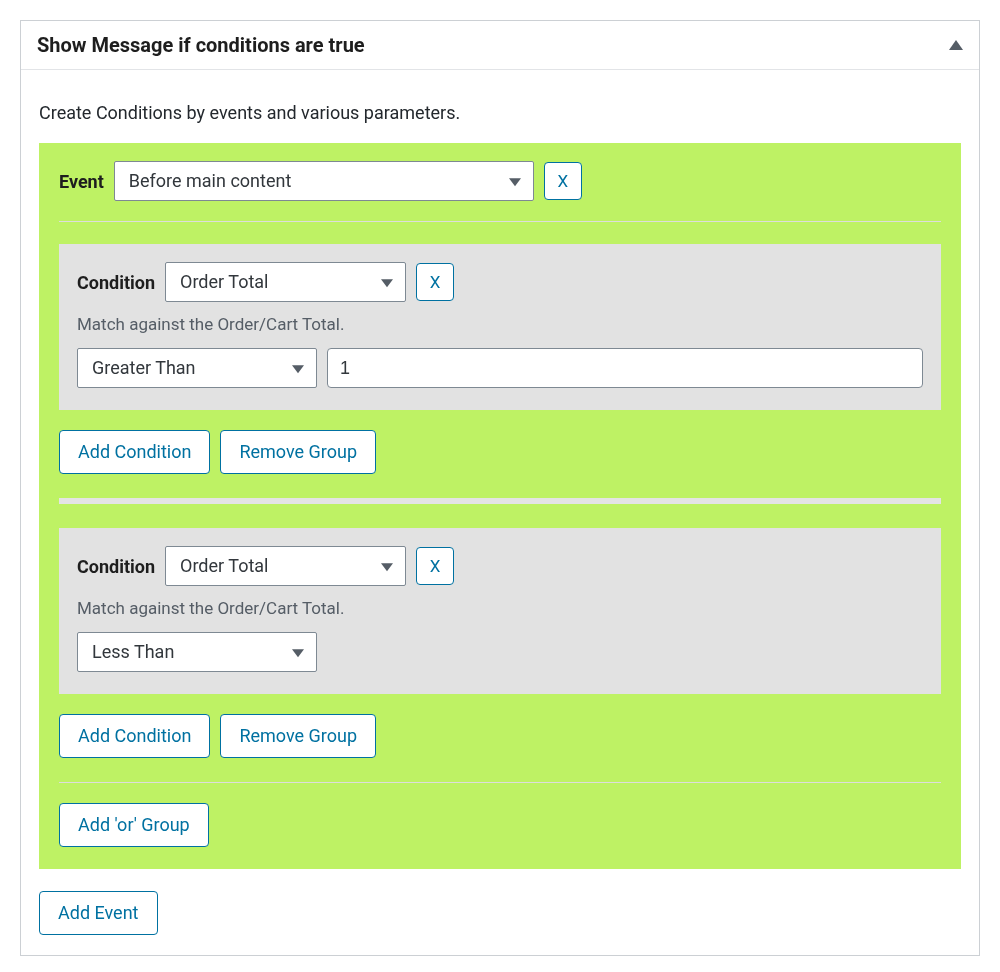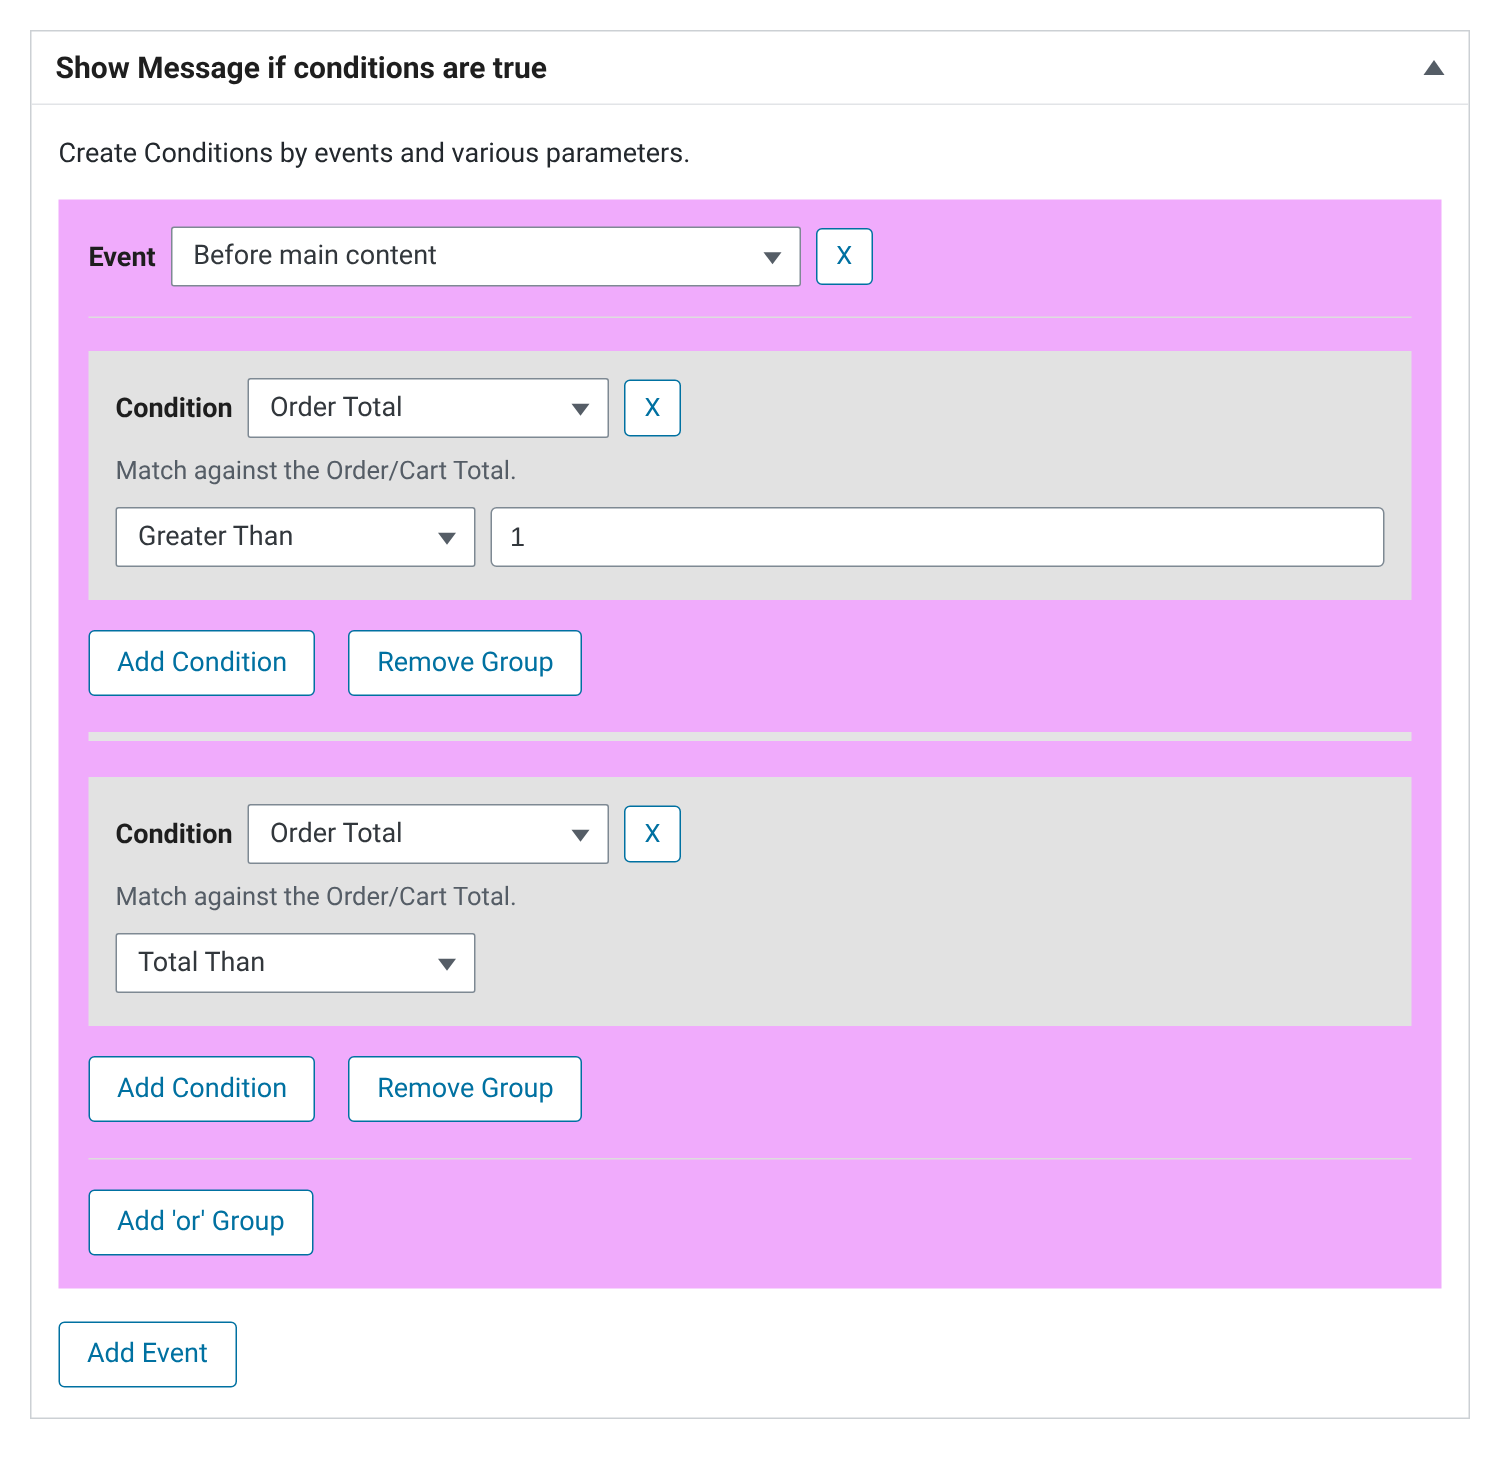--- a/index.html
+++ b/index.html
@@ -33,24 +33,24 @@
   }
   .collapse-icon {
     width: 0; height: 0;
     border-left: 7px solid transparent;
     border-right: 7px solid transparent;
     border-bottom: 10px solid #555d66;
   }
   .intro {
     font-size: 18px;
     color: #23282d;
-    margin: 6px 0 20px 0;
+    margin: 16px 0 20px 0;
   }
   .event-block {
-    background: #f0abfc;
+    background: #bef264;
     padding: 18px 20px 0 20px;
   }
   .row {
     display: flex;
     align-items: center;
     gap: 10px;
     flex-wrap: wrap;
   }
   .label-strong {
     font-weight: 700;
@@ -136,21 +136,21 @@
     padding: 18px 18px 22px 18px;
     margin-top: 22px;
   }
   .cond-desc {
     color: #555d66;
     margin: 12px 0 14px 0;
     font-size: 17px;
   }
   .btn-row {
     display: flex;
-    gap: 22px;
+    gap: 10px;
     margin-top: 20px;
   }
   .bottom-btn-row {
     margin-top: 22px;
   }
 </style>
 </head>
 <body>
 
 <div class="panel">
@@ -195,21 +195,21 @@
       <hr class="hr-thick">
 
       <div class="condition-card" style="margin-top:0">
         <div class="row">
           <span class="label-strong">Condition</span>
           <span class="select mid">Order Total</span>
           <span class="btn small">X</span>
         </div>
         <div class="cond-desc">Match against the Order/Cart Total.</div>
         <div class="row">
-          <span class="select op">Total Than</span>
+          <span class="select op">Less Than</span>
         </div>
       </div>
 
       <div class="btn-row">
         <span class="btn">Add Condition</span>
         <span class="btn">Remove Group</span>
       </div>
 
       <hr class="hr-thin">
 

